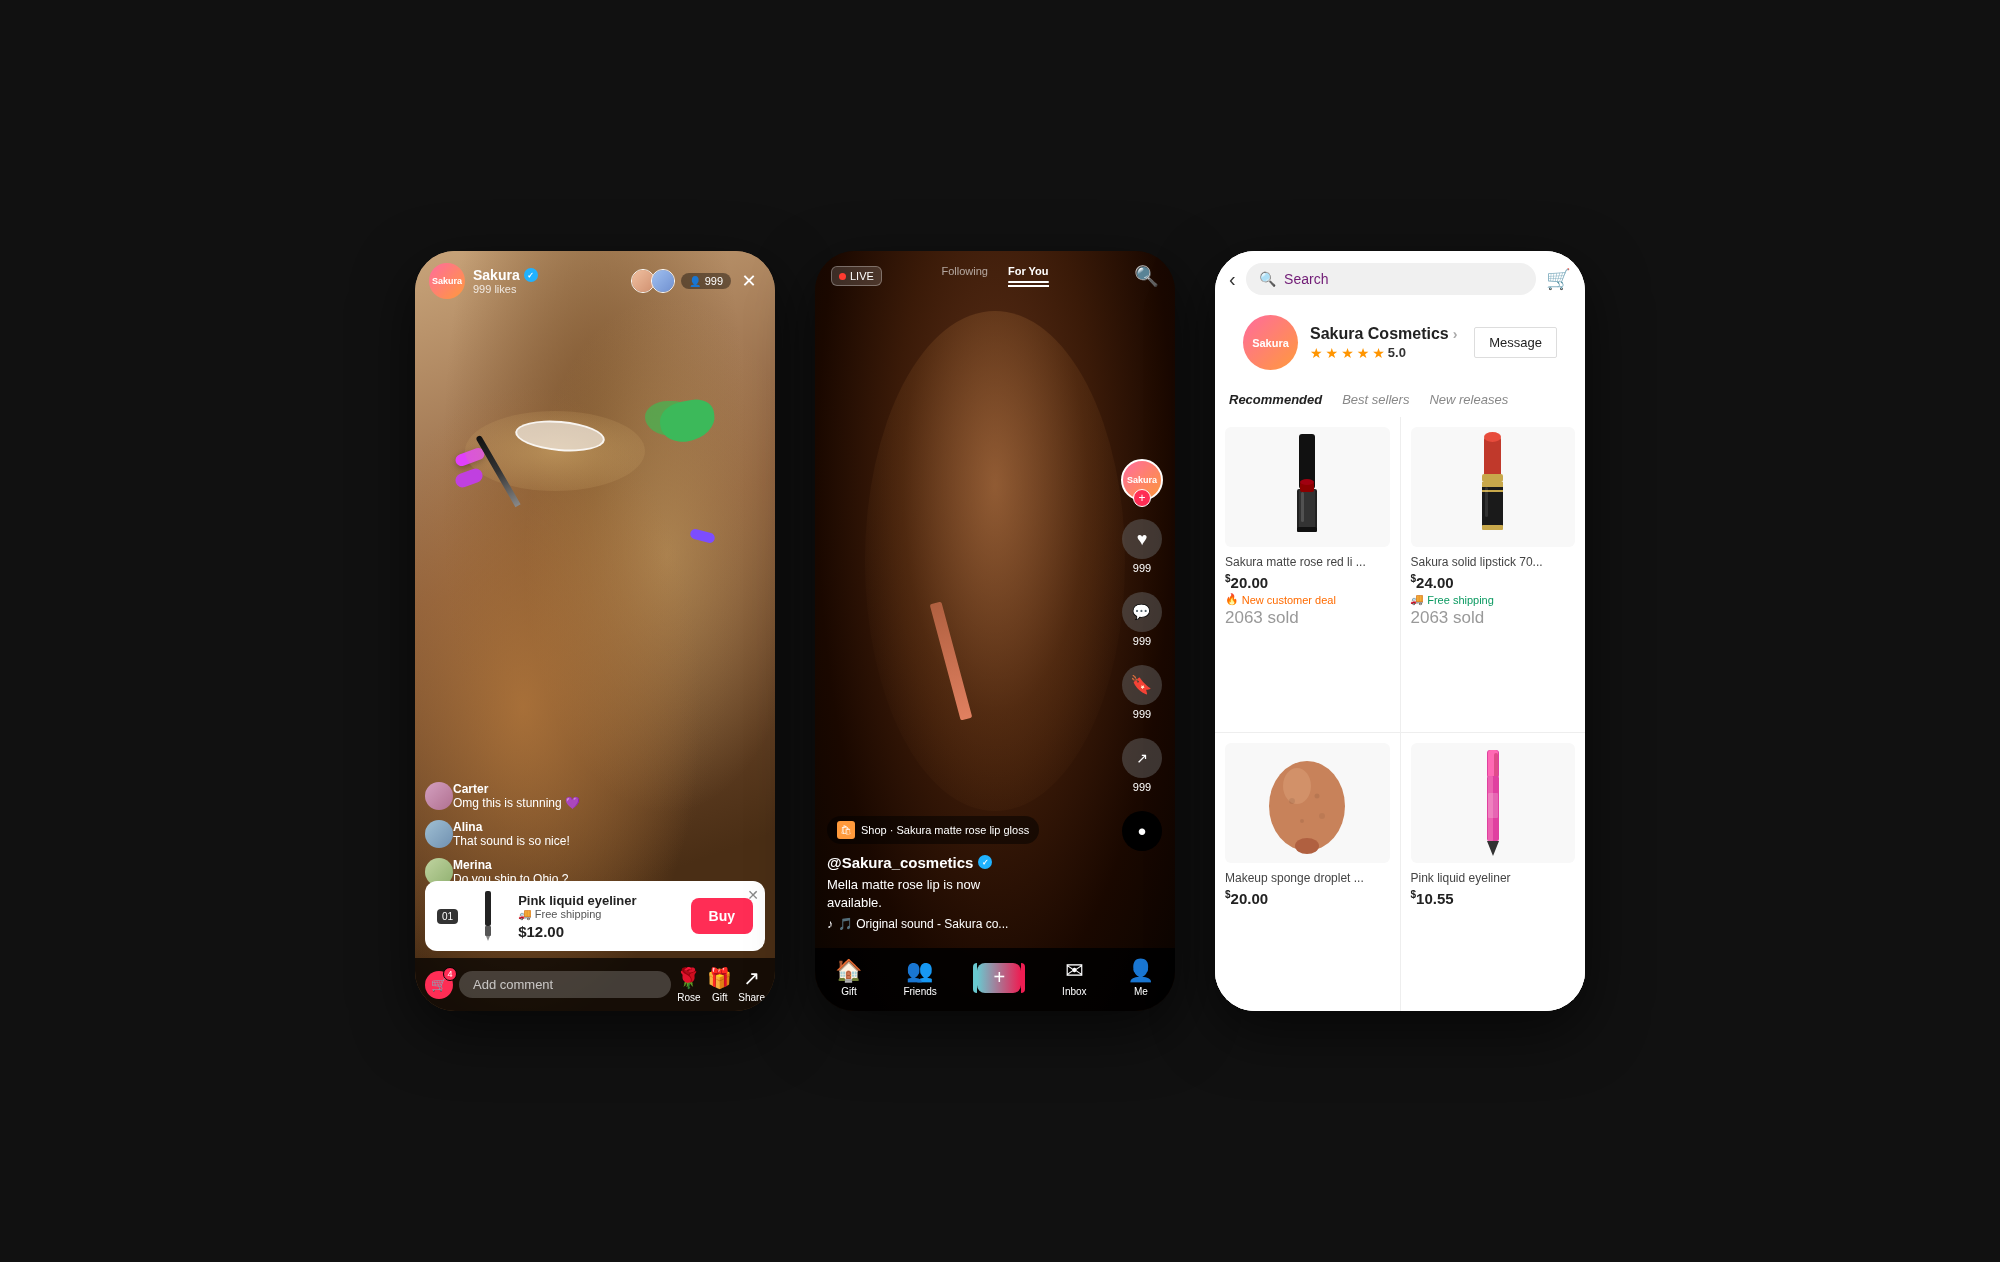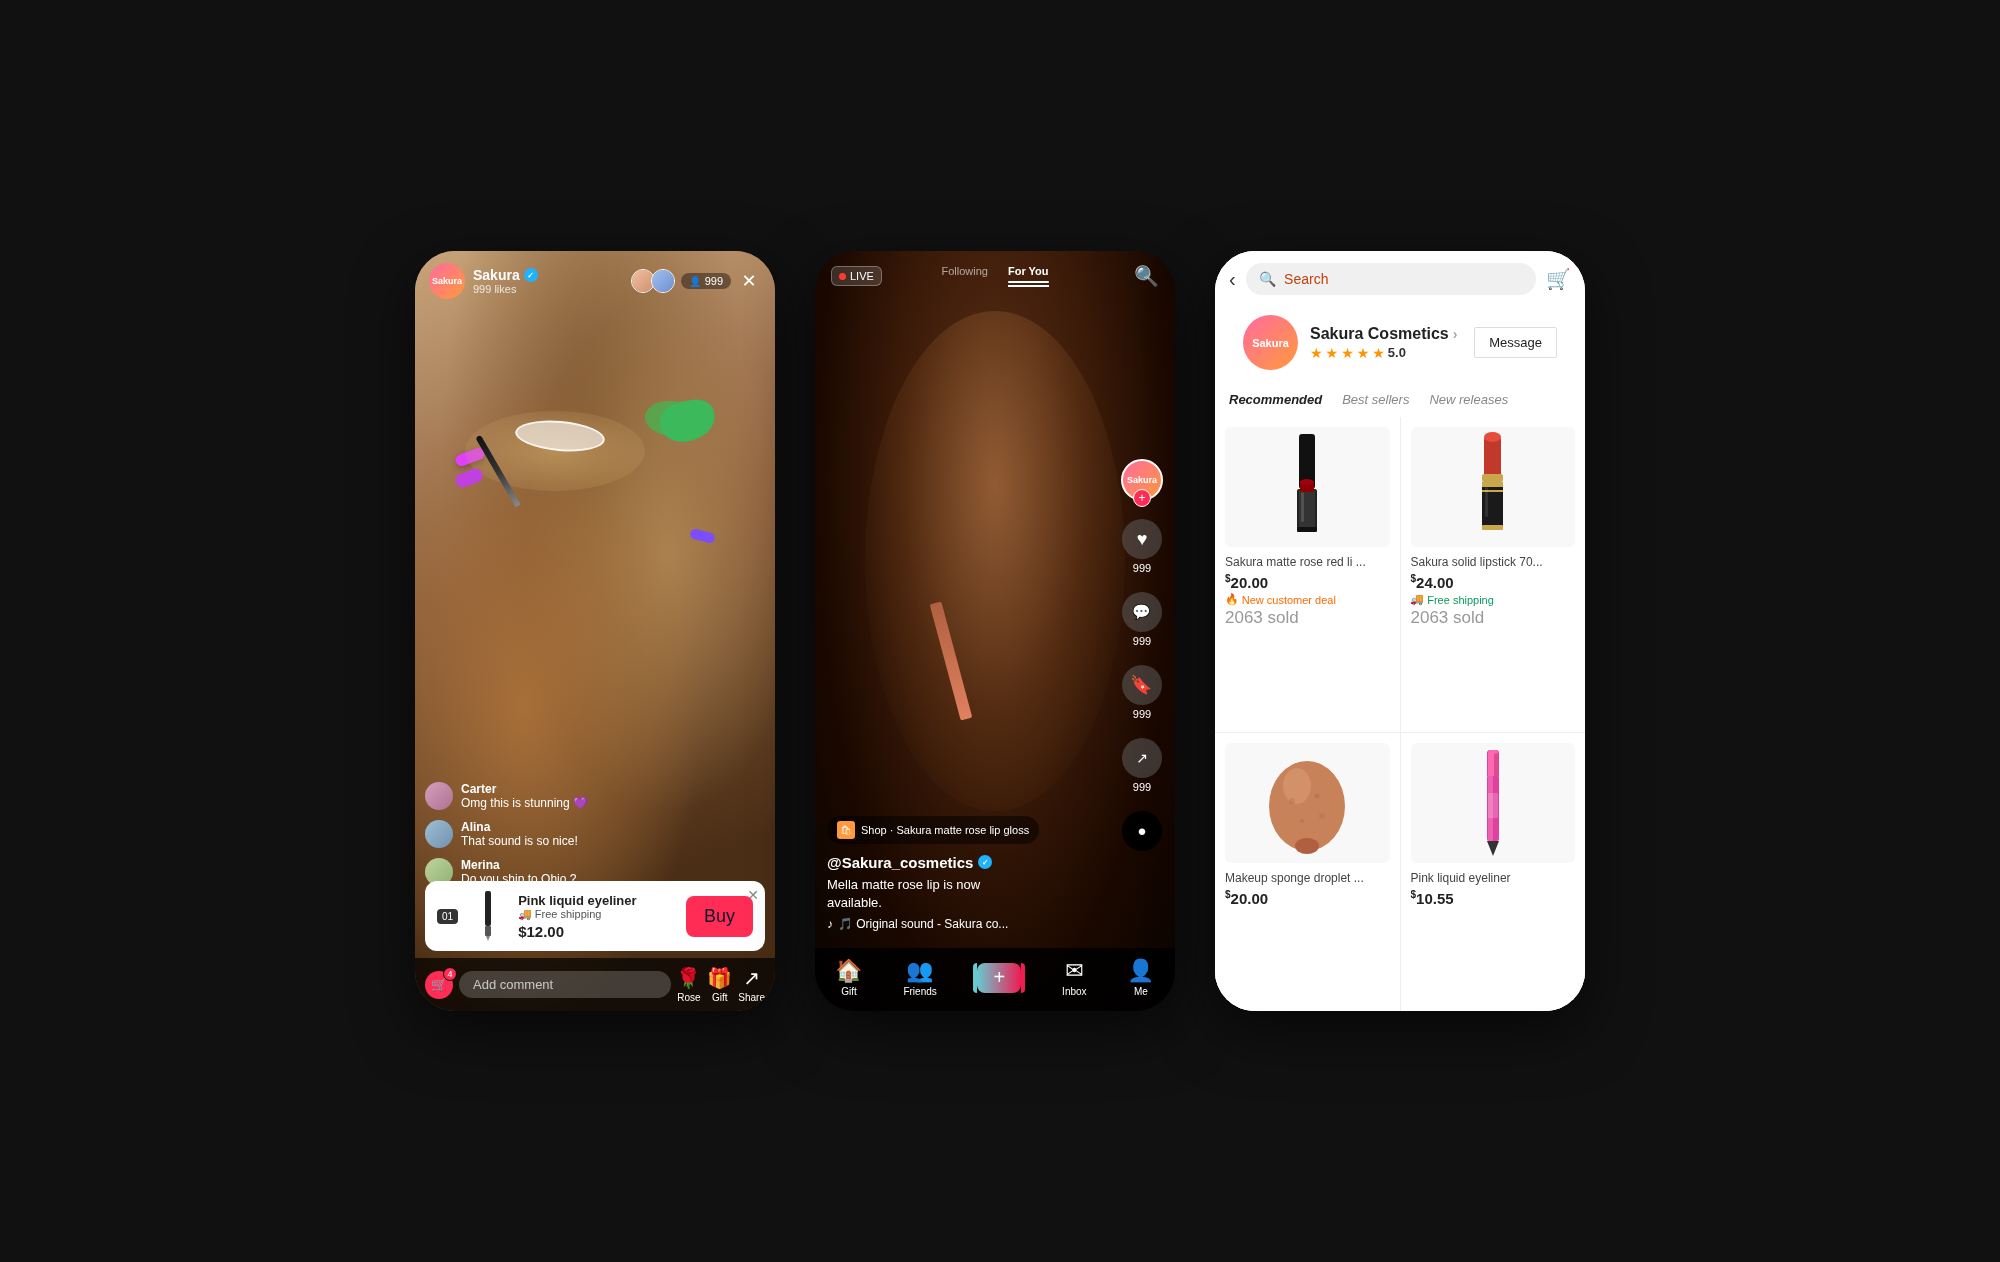--- a/index.html
+++ b/index.html
@@ -97,21 +97,21 @@
     }
 
     
     .comments-area {
       position: absolute;
       bottom: 100px;
       left: 10px;
       right: 10px;
     }
     .comment {
-      display: flex; align-items: flex-start; gap: 8px;
+      display: flex; align-items: flex-start; gap: 0;
       margin-bottom: 10px;
     }
     .comment-avatar {
       width: 28px; height: 28px; border-radius: 50%;
       flex-shrink: 0;
       overflow: hidden;
     }
     .comment-avatar-img {
       width: 100%; height: 100%;
       background: linear-gradient(135deg, #d4a0c0, #b07090);
@@ -149,22 +149,22 @@
       width: 40px; height: 50px; flex-shrink: 0;
       display: flex; align-items: center; justify-content: center;
       overflow: hidden;
     }
     .product-info { flex: 1; }
     .product-name-sm { font-size: 13px; font-weight: 600; color: #222; }
     .product-ship { font-size: 11px; color: #555; display: flex; align-items: center; gap: 3px; }
     .ship-icon { color: #4caf50; }
     .product-price-sm { font-size: 15px; font-weight: 700; color: #222; margin-top: 2px; }
     .buy-btn {
-      background: #ff2d55; color: #0f172a; border: none;
-      padding: 10px 18px; border-radius: 8px; font-size: 18px; font-weight: 400;
+      background: #ff2d55; color: #ffffff; border: none;
+      padding: 10px 18px; border-radius: 8px; font-size: 14px; font-weight: 700;
       cursor: pointer; flex-shrink: 0;
     }
     .close-card { position: absolute; top: 6px; right: 6px; font-size: 14px; color: #888; cursor: pointer; }
 
     
     .bottom-nav1 {
       background: rgba(0,0,0,0.7);
       display: flex;
       align-items: center;
       padding: 8px 10px;
@@ -757,21 +757,21 @@
 </div>
 
 <div class="phone phone3">
   <div style="display:flex;flex-direction:column;height:100%;background:#f5f5f5;">
 
     <div class="shop-header">
       <div class="shop-top-bar">
         <div class="back-btn">‹</div>
         <div class="search-bar">
           <span class="search-icon-shop">🔍</span>
-          <span style="color:#c2410c;font-size:14px;">Search</span>
+          <span style="color:#701a75;font-size:14px;">Search</span>
         </div>
         <div class="cart-btn">🛒</div>
       </div>
 
       <div class="store-profile">
         <div class="store-avatar-large">
           <span style="font-size:11px;">Sakura</span>
         </div>
         <div class="store-info">
           <div class="store-name">

